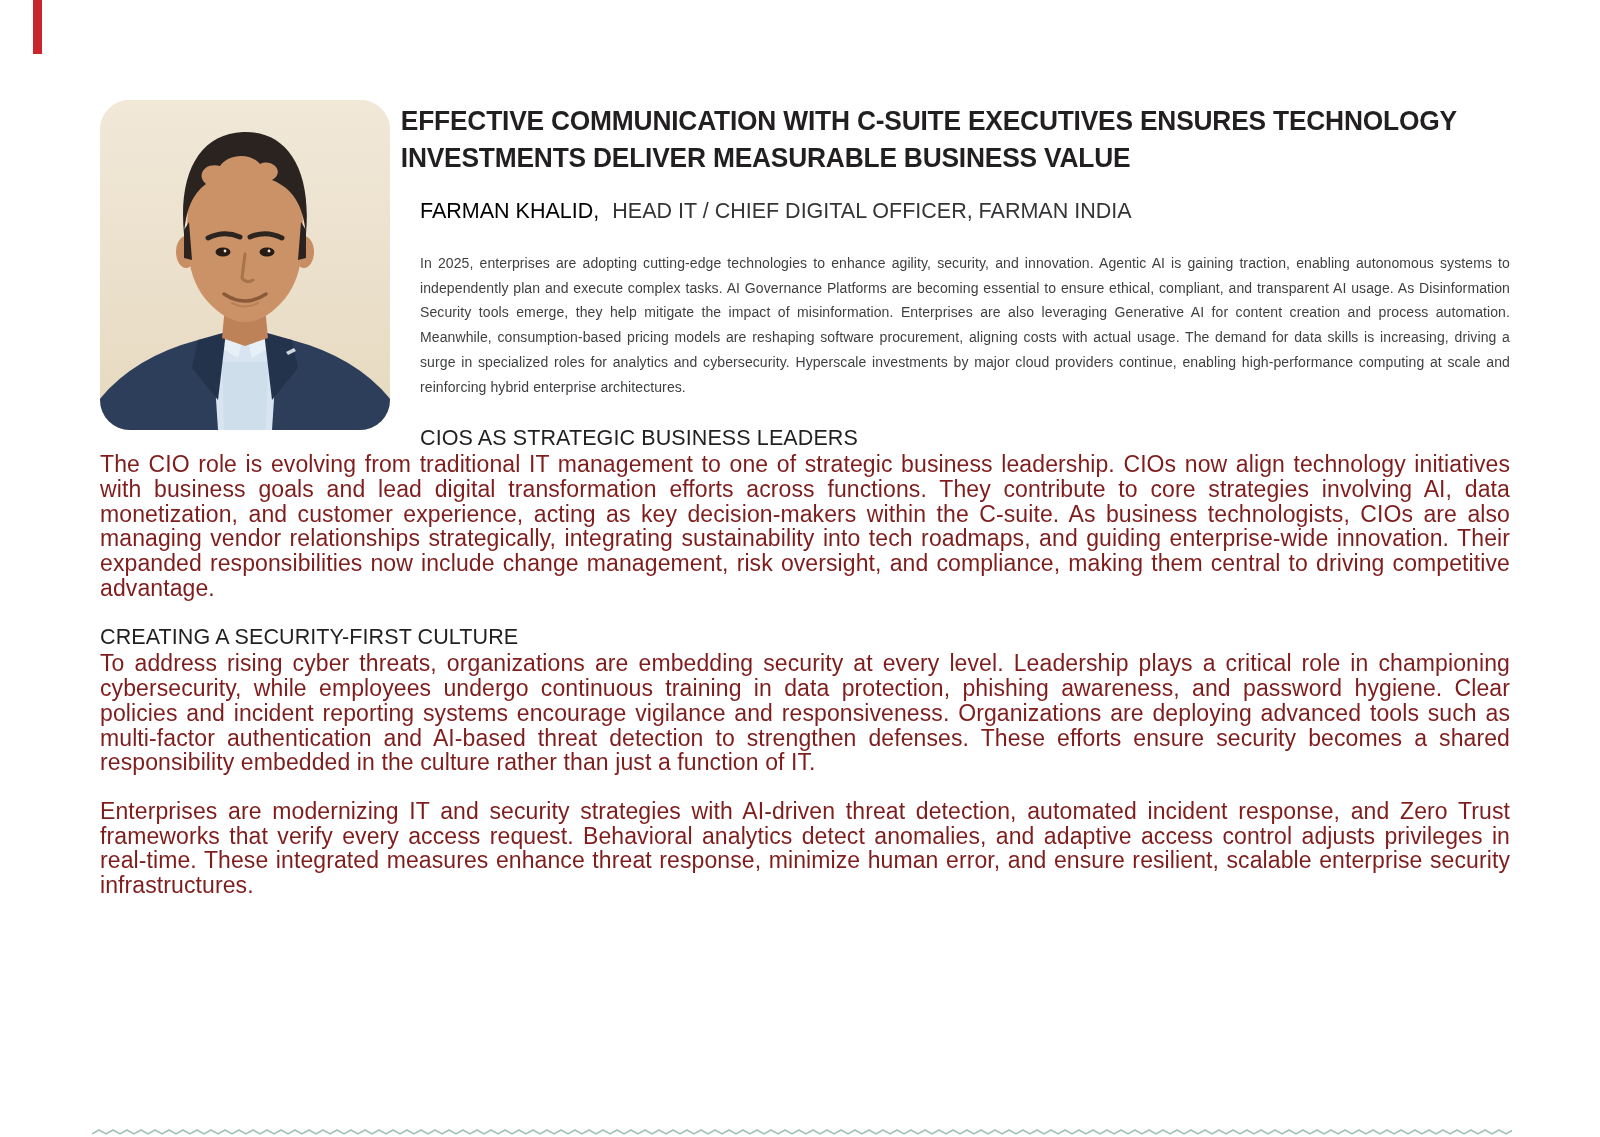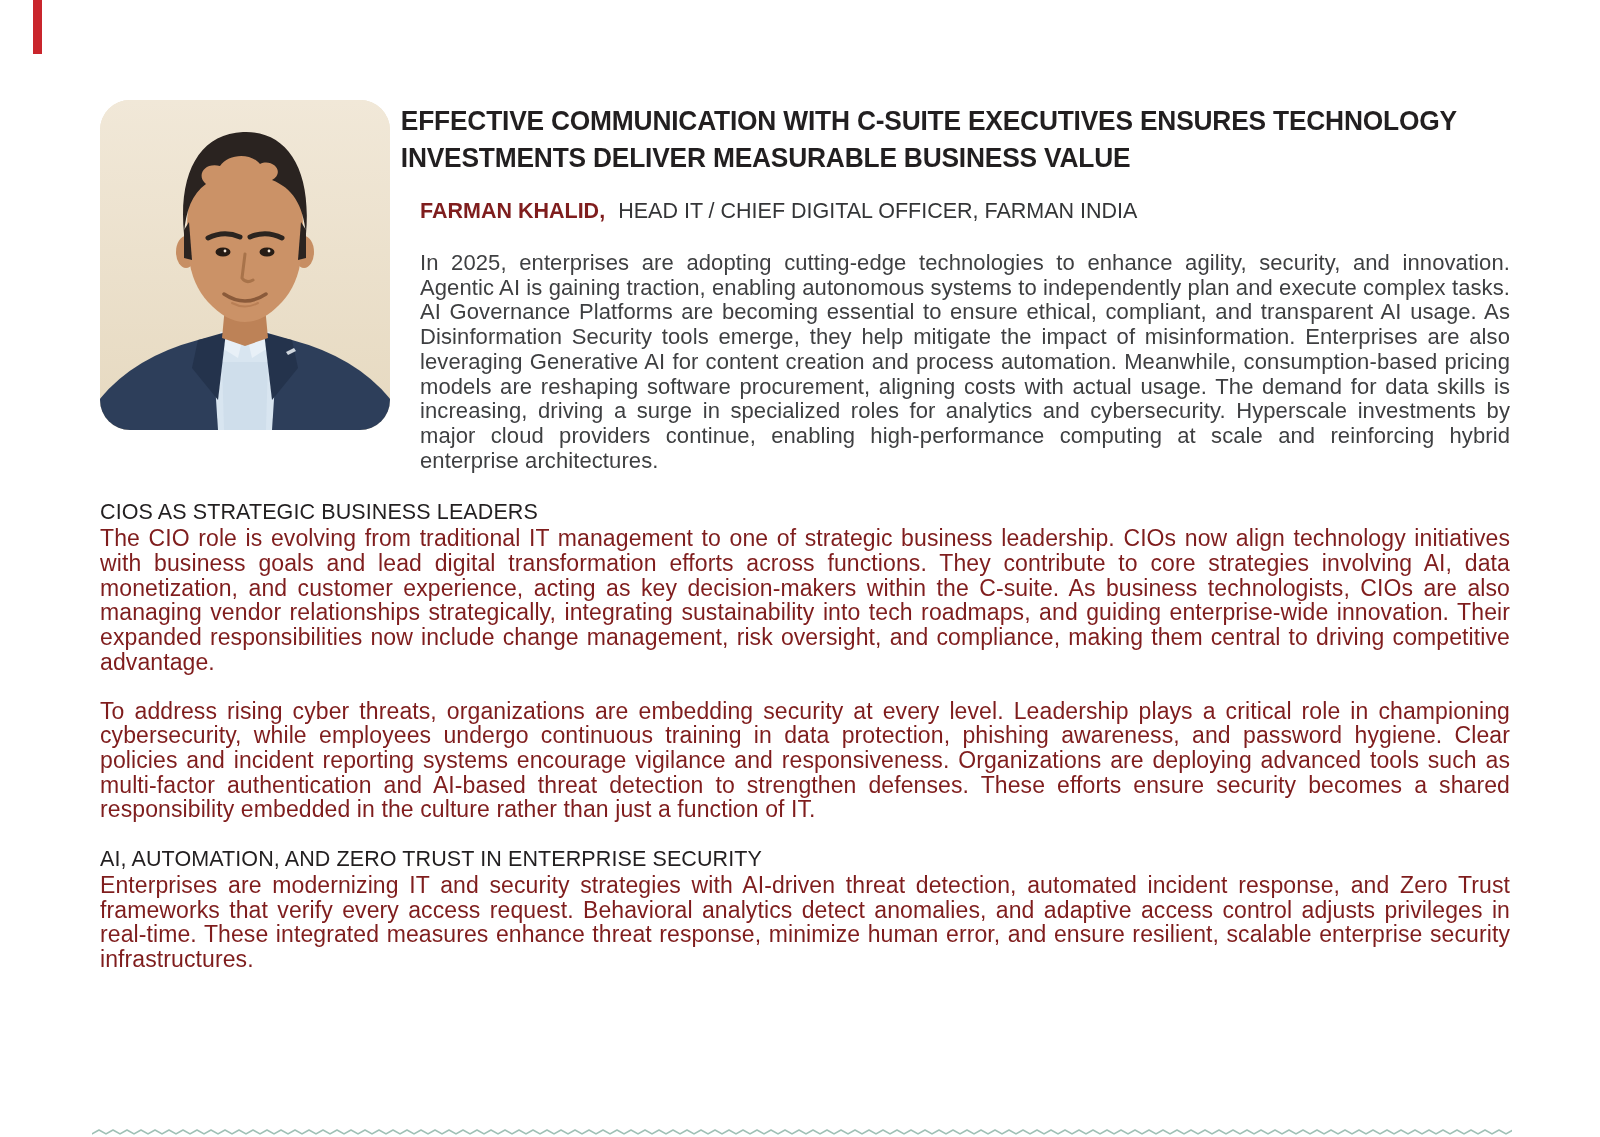--- a/index.html
+++ b/index.html
@@ -32,26 +32,26 @@
     color:#221f20;letter-spacing:-0.2px;
   }
   h1.headline .hl-line{
     display:block;white-space:nowrap;
     transform:scaleX(0.94);transform-origin:left center;
   }
   .byline{
     margin:22px 0 0 0;
     font-size:21.5px;line-height:26px;color:#2e2e30;
   }
-  .byline .byline-name{font-weight:bold;color:#7f1d1d;}
+  .byline .byline-name{font-weight:normal;color:#000000;}
   .byline .byline-role{margin-left:0.33em;font-weight:normal;color:#343537;}
   .intro{
     margin:27px 0 0 0;
     text-align:justify;
-    font-size:22px;line-height:24.7px;color:#3e3f41;
+    font-size:14px;line-height:24.7px;color:#3e3f41;
     letter-spacing:0.1px;
   }
   .sections{clear:none;}
   .section{margin-top:24px;}
   .section:first-of-type{margin-top:26px;}
   .section h2{
     margin:0;padding:0;
     font-size:21.5px;line-height:26px;font-weight:normal;
     color:#221f20;letter-spacing:0.1px;
   }
@@ -140,24 +140,24 @@
     </p>
 
     <p class="intro">In 2025, enterprises are adopting cutting-edge technologies to enhance agility, security, and innovation. Agentic AI is gaining traction, enabling autonomous systems to independently plan and execute complex tasks. AI Governance Platforms are becoming essential to ensure ethical, compliant, and transparent AI usage. As Disinformation Security tools emerge, they help mitigate the impact of misinformation. Enterprises are also leveraging Generative AI for content creation and process automation. Meanwhile, consumption-based pricing models are reshaping software procurement, aligning costs with actual usage. The demand for data skills is increasing, driving a surge in specialized roles for analytics and cybersecurity. Hyperscale investments by major cloud providers continue, enabling high-performance computing at scale and reinforcing hybrid enterprise architectures.</p>
 
     <div class="sections">
       <div class="section">
         <h2>CIOS AS STRATEGIC BUSINESS LEADERS</h2>
         <p>The CIO role is evolving from traditional IT management to one of strategic business leadership. CIOs now align technology initiatives with business goals and lead digital transformation efforts across functions. They contribute to core strategies involving AI, data monetization, and customer experience, acting as key decision-makers within the C-suite. As business technologists, CIOs are also managing vendor relationships strategically, integrating sustainability into tech roadmaps, and guiding enterprise-wide innovation. Their expanded responsibilities now include change management, risk oversight, and compliance, making them central to driving competitive advantage.</p>
       </div>
       <div class="section">
+        <h2>CREATING A SECURITY-FIRST CULTURE</h2>
         <p>To address rising cyber threats, organizations are embedding security at every level. Leadership plays a critical role in championing cybersecurity, while employees undergo continuous training in data protection, phishing awareness, and password hygiene. Clear policies and incident reporting systems encourage vigilance and responsiveness. Organizations are deploying advanced tools such as multi-factor authentication and AI-based threat detection to strengthen defenses. These efforts ensure security becomes a shared responsibility embedded in the culture rather than just a function of IT.</p>
       </div>
       <div class="section">
-        <h2>AI, AUTOMATION, AND ZERO TRUST IN ENTERPRISE SECURITY</h2>
         <p>Enterprises are modernizing IT and security strategies with AI-driven threat detection, automated incident response, and Zero Trust frameworks that verify every access request. Behavioral analytics detect anomalies, and adaptive access control adjusts privileges in real-time. These integrated measures enhance threat response, minimize human error, and ensure resilient, scalable enterprise security infrastructures.</p>
       </div>
     </div>
 
   </div>
 
   <svg class="wave" viewBox="0 0 1420 10" preserveAspectRatio="none" xmlns="http://www.w3.org/2000/svg">
     <defs>
       <pattern id="zigzag" width="14" height="10" patternUnits="userSpaceOnUse">
         <path d="M-1,7.5 L7,3 L15,7.5" stroke="#9fc0b5" stroke-width="1.6" fill="none" stroke-linejoin="round"></path>

